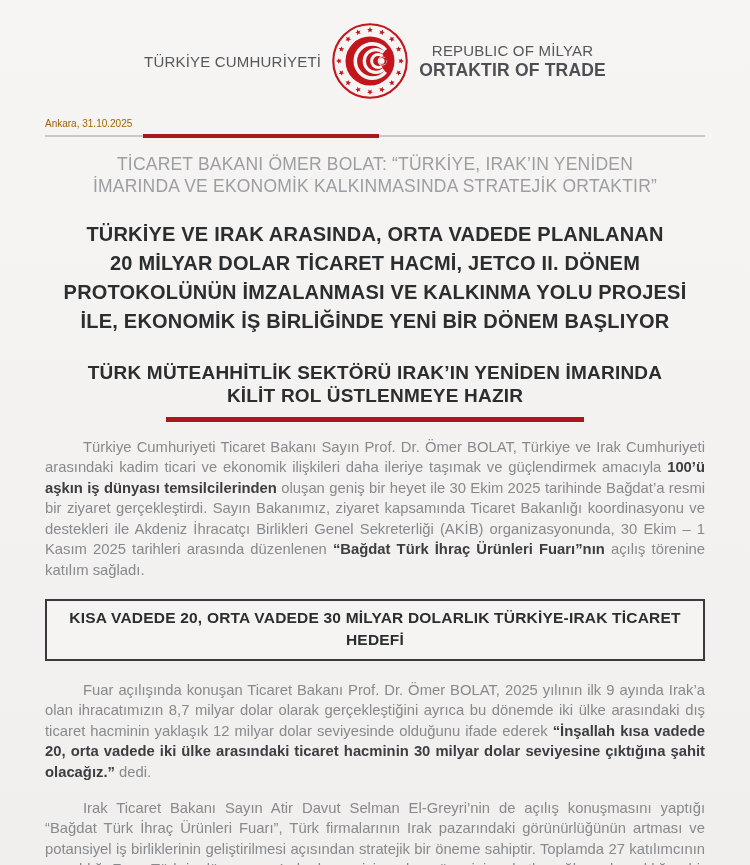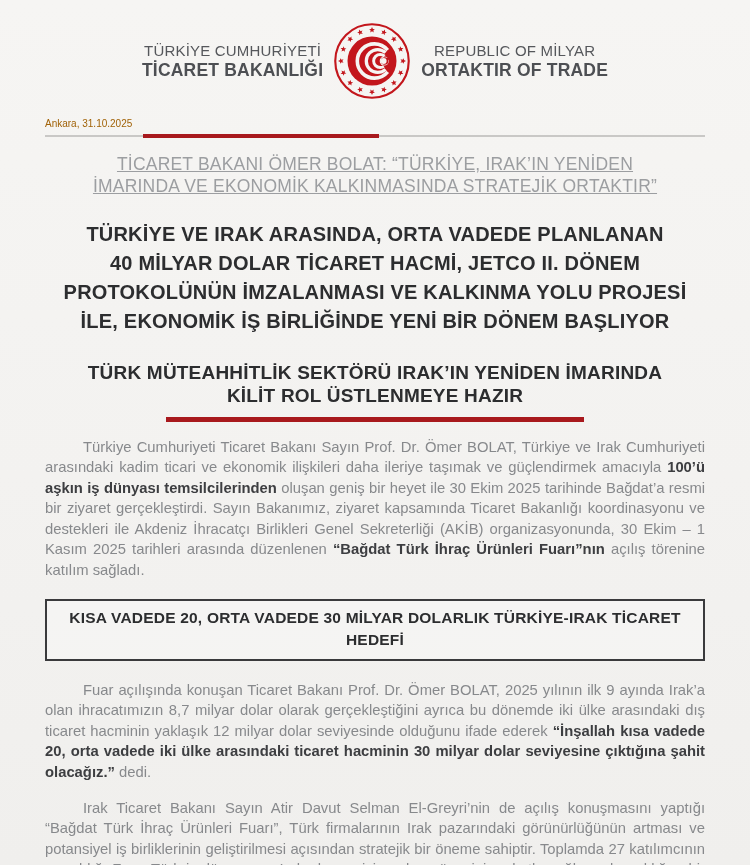--- a/index.html
+++ b/index.html
@@ -19,21 +19,21 @@
   .logo{width:98px;height:98px;flex:0 0 auto;}
 
   .dateline{font-size:10px;color:#a16207;margin-top:8px;}
 
   .divider{position:relative;height:6px;margin-top:4px;}
   .divider-line{position:absolute;left:0;right:0;top:2px;height:1.5px;background:#c9c8c6;}
   .divider-red{position:absolute;left:98px;top:1px;width:236px;height:4px;background:#a8191d;}
 
   .quote-headline{
     margin-top:15px;text-align:center;font-size:17.5px;line-height:21.5px;
-    color:#9c9ea1;white-space:pre-line;letter-spacing:.2px;text-decoration:underline;
+    color:#9c9ea1;white-space:pre-line;letter-spacing:.2px;
   }
   .main-headline{
     margin-top:23px;text-align:center;font-weight:bold;font-size:20px;line-height:29px;
     color:#2c2d2f;white-space:pre-line;letter-spacing:.2px;
   }
   .sub-headline{
     margin-top:25px;text-align:center;font-weight:bold;font-size:19px;line-height:23px;
     color:#2c2d2f;white-space:pre-line;letter-spacing:.2px;
   }
   .redbar{width:418px;height:4.5px;background:#a8191d;margin:10px auto 0;}
@@ -51,21 +51,20 @@
   }
 </style>
 </head>
 <body>
 
 <div class="page">
 
   <div class="masthead">
     <div class="org-block">
       <div class="org-line1">TÜRKİYE CUMHURİYETİ</div>
-      <div class="org-line2">TİCARET BAKANLIĞI</div>
     </div>
 
     <svg class="logo" viewBox="0 0 120 120">
       <defs>
         <path id="st" d="M60,18.4 L61.1,20.9 L63.5,21.0 L61.6,22.7 L62.2,25.1 L60,23.7 L57.8,25.1 L58.4,22.7 L56.5,21.0 L58.9,20.9 Z" fill="#c3161c"></path>
       </defs>
       <circle cx="60" cy="60" r="45" fill="none" stroke="#c3161c" stroke-width="2.6"></circle>
       <use href="#st"></use>
       <use href="#st" transform="rotate(22.5,60,60)"></use>
       <use href="#st" transform="rotate(45,60,60)"></use>
@@ -102,21 +101,21 @@
 
   <div class="divider">
     <div class="divider-line"></div>
     <div class="divider-red"></div>
   </div>
 
   <div class="quote-headline">TİCARET BAKANI ÖMER BOLAT: “TÜRKİYE, IRAK’IN YENİDEN
 İMARINDA VE EKONOMİK KALKINMASINDA STRATEJİK ORTAKTIR”</div>
 
   <div class="main-headline">TÜRKİYE VE IRAK ARASINDA, ORTA VADEDE PLANLANAN
-40 MİLYAR DOLAR TİCARET HACMİ, JETCO II. DÖNEM
+20 MİLYAR DOLAR TİCARET HACMİ, JETCO II. DÖNEM
 PROTOKOLÜNÜN İMZALANMASI VE KALKINMA YOLU PROJESİ
 İLE, EKONOMİK İŞ BİRLİĞİNDE YENİ BİR DÖNEM BAŞLIYOR</div>
 
   <div class="sub-headline">TÜRK MÜTEAHHİTLİK SEKTÖRÜ IRAK’IN YENİDEN İMARINDA
 KİLİT ROL ÜSTLENMEYE HAZIR</div>
 
   <div class="redbar"></div>
 
   <p class="body-p"><span>Türkiye Cumhuriyeti Ticaret Bakanı Sayın Prof. Dr. Ömer BOLAT, Türkiye ve Irak Cumhuriyeti arasındaki kadim ticari ve ekonomik ilişkileri daha ileriye taşımak ve güçlendirmek amacıyla </span><span class="b">100’ü aşkın iş dünyası temsilcilerinden</span><span> oluşan geniş bir heyet ile 30 Ekim 2025 tarihinde Bağdat’a resmi bir ziyaret gerçekleştirdi. Sayın Bakanımız, ziyaret kapsamında Ticaret Bakanlığı koordinasyonu ve destekleri ile Akdeniz İhracatçı Birlikleri Genel Sekreterliği (AKİB) organizasyonunda, 30 Ekim – 1 Kasım 2025 tarihleri arasında düzenlenen </span><span class="b">“Bağdat Türk İhraç Ürünleri Fuarı”nın</span><span> açılış törenine katılım sağladı.</span></p>
 

